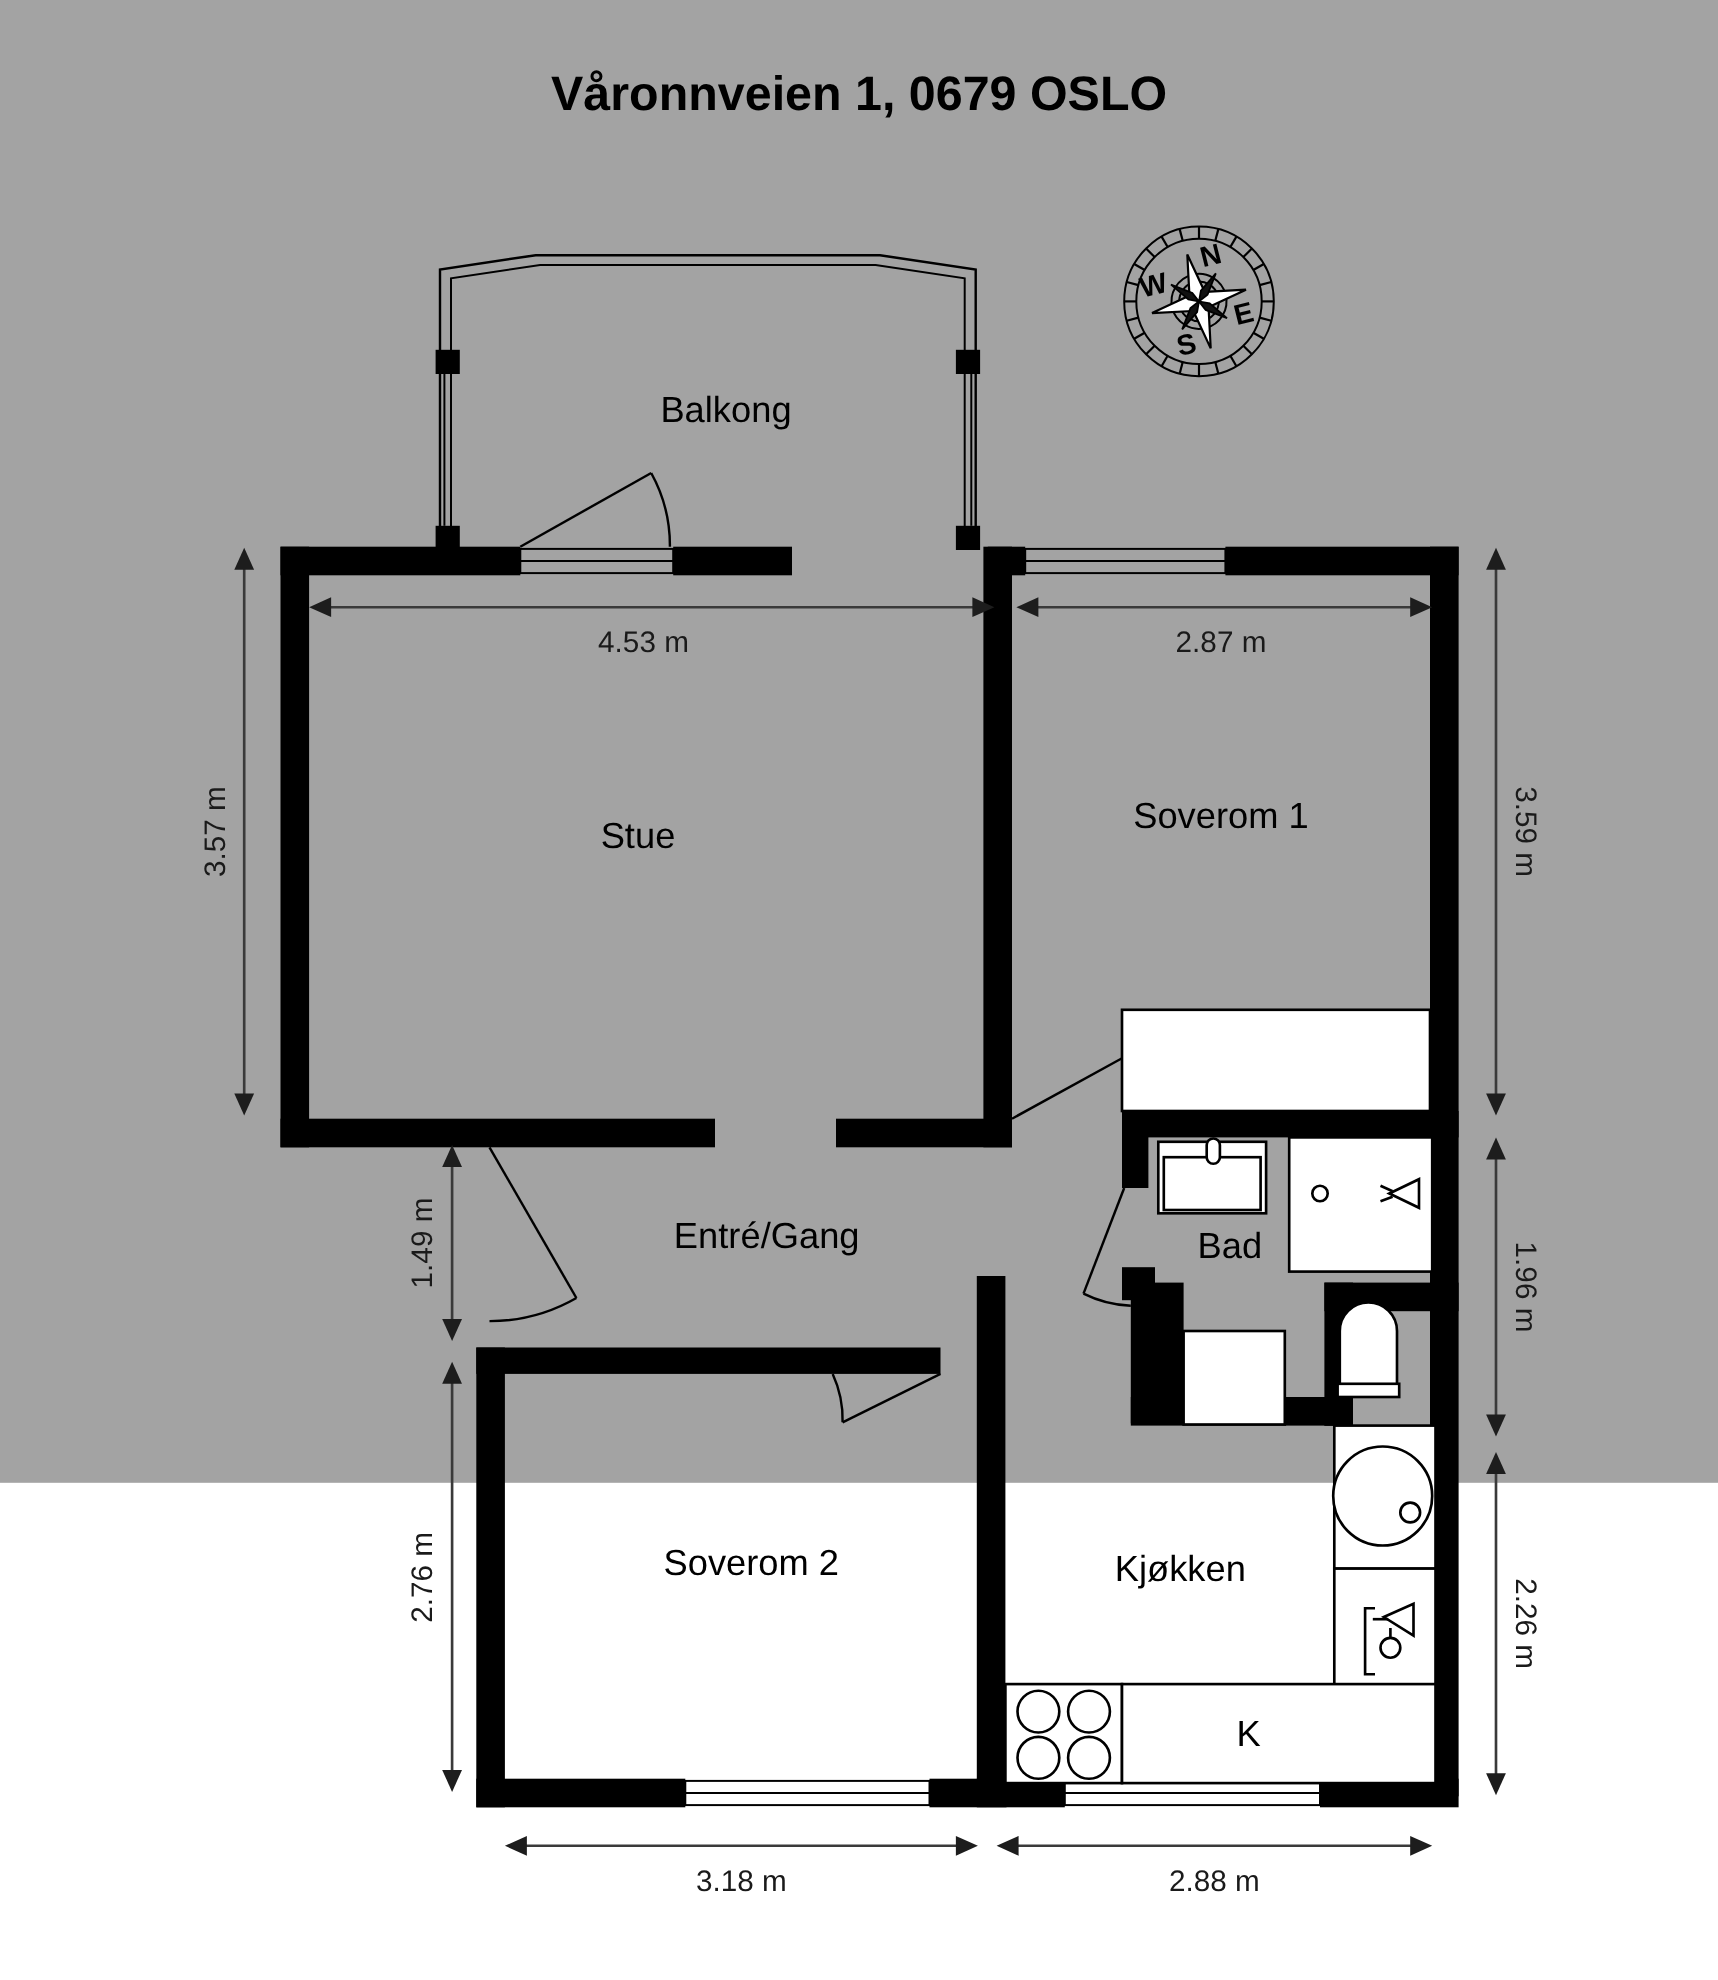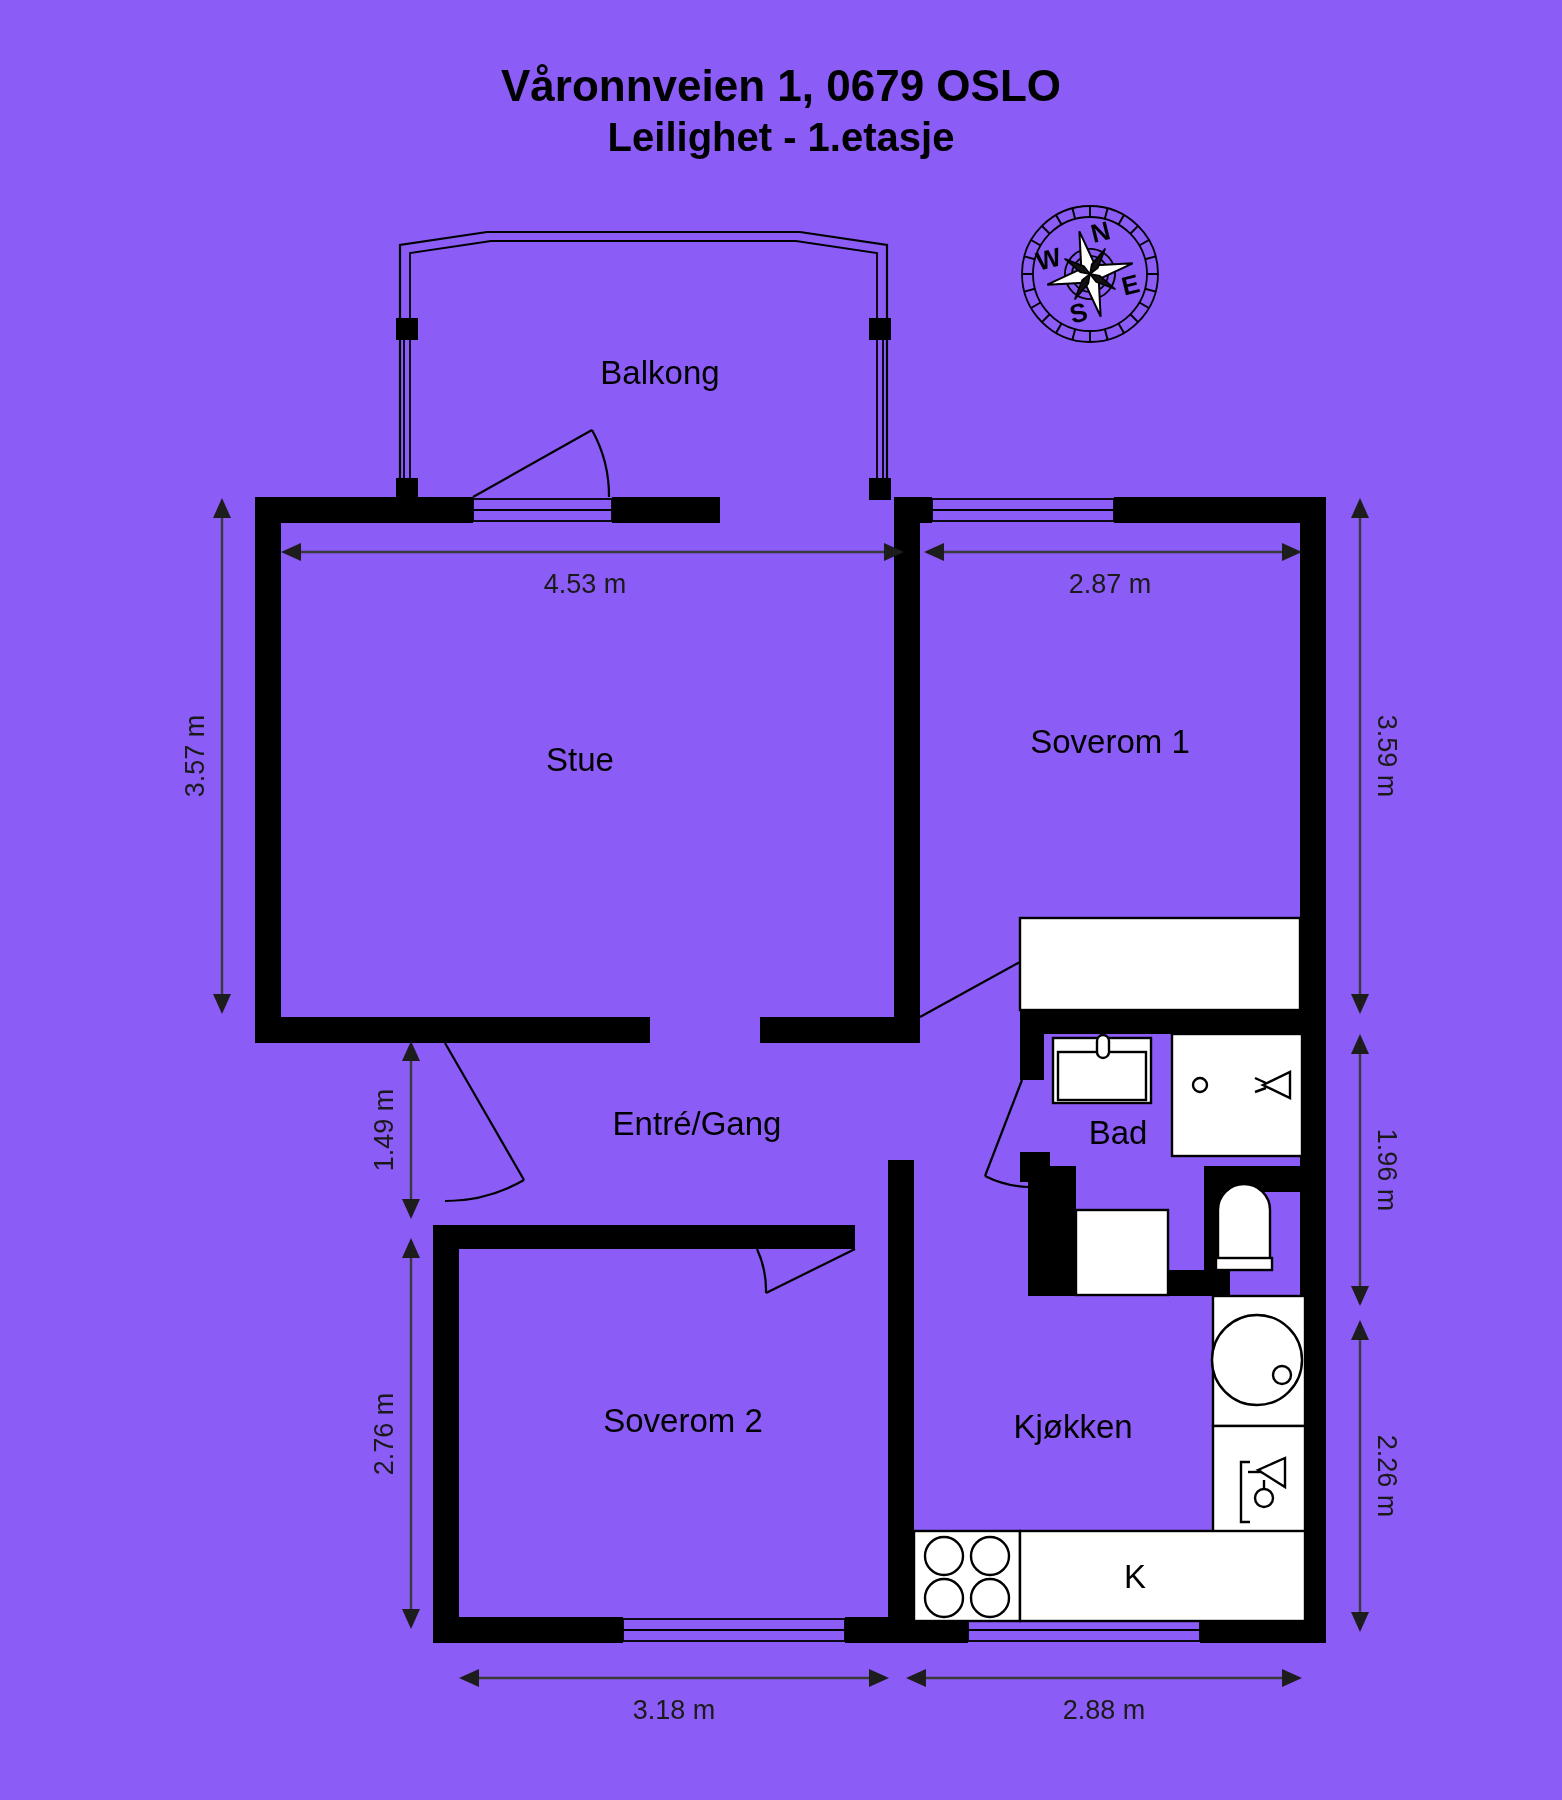--- a/index.html
+++ b/index.html
@@ -11,22 +11,22 @@
     width: 1562px;
     height: 1800px;
     font-family: "Liberation Sans", sans-serif;
     color: #000000;
     position: relative;
     overflow: hidden;
   }
   #floorplan-page {
     position: relative;
     width: 1562px;
-    height: 1800px;
-    background: #8b5cf6;
+    height: 1348px;
+    background: #a3a3a3;
   }
   .title-block {
     position: absolute;
     top: 60px;
     left: 0;
     width: 1562px;
     text-align: center;
   }
   .title-main {
     font-size: 44px;
@@ -78,21 +78,20 @@
     dominant-baseline: middle;
   }
 </style>
 </head>
 <body>
 
 <div id="floorplan-page">
 
   <div class="title-block">
     <div class="title-main">Våronnveien 1, 0679 OSLO</div>
-    <div class="title-sub">Leilighet - 1.etasje</div>
   </div>
 
   <svg id="plan-svg" viewBox="0 0 1562 1800">
 
     <g transform="translate(1090,274)">
       <circle cx="0" cy="0" r="68" class="thinline-1" fill="#ffffff"></circle>
       <circle cx="0" cy="0" r="57" class="thinline-1"></circle>
       <g stroke="#000000" stroke-width="2">
         <line x1="0" y1="-68" x2="0" y2="-57"></line>
         <line x1="17.6" y1="-65.7" x2="14.8" y2="-55.1"></line>

